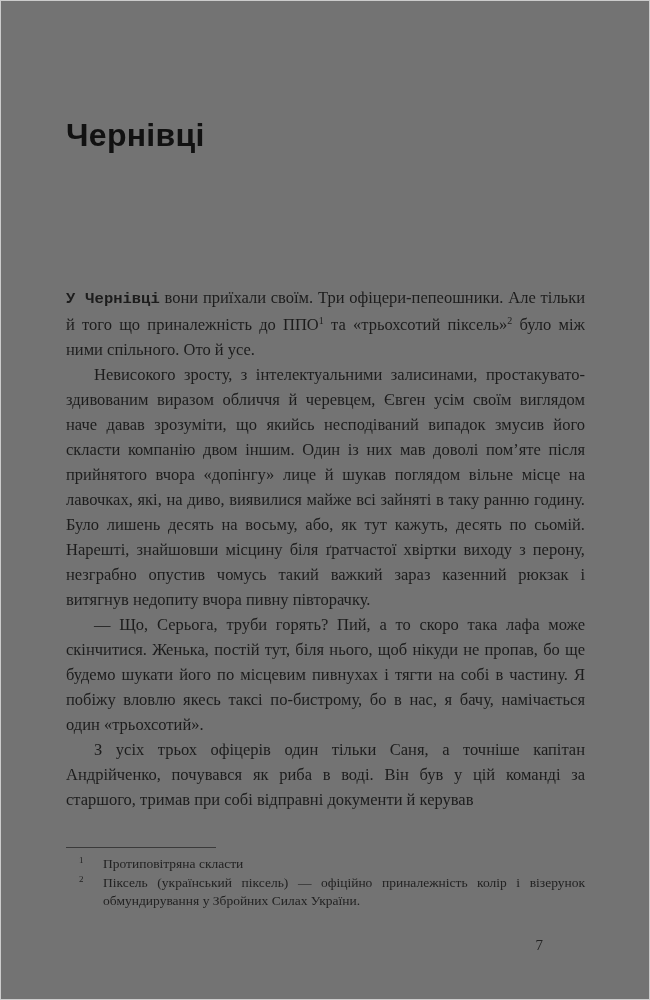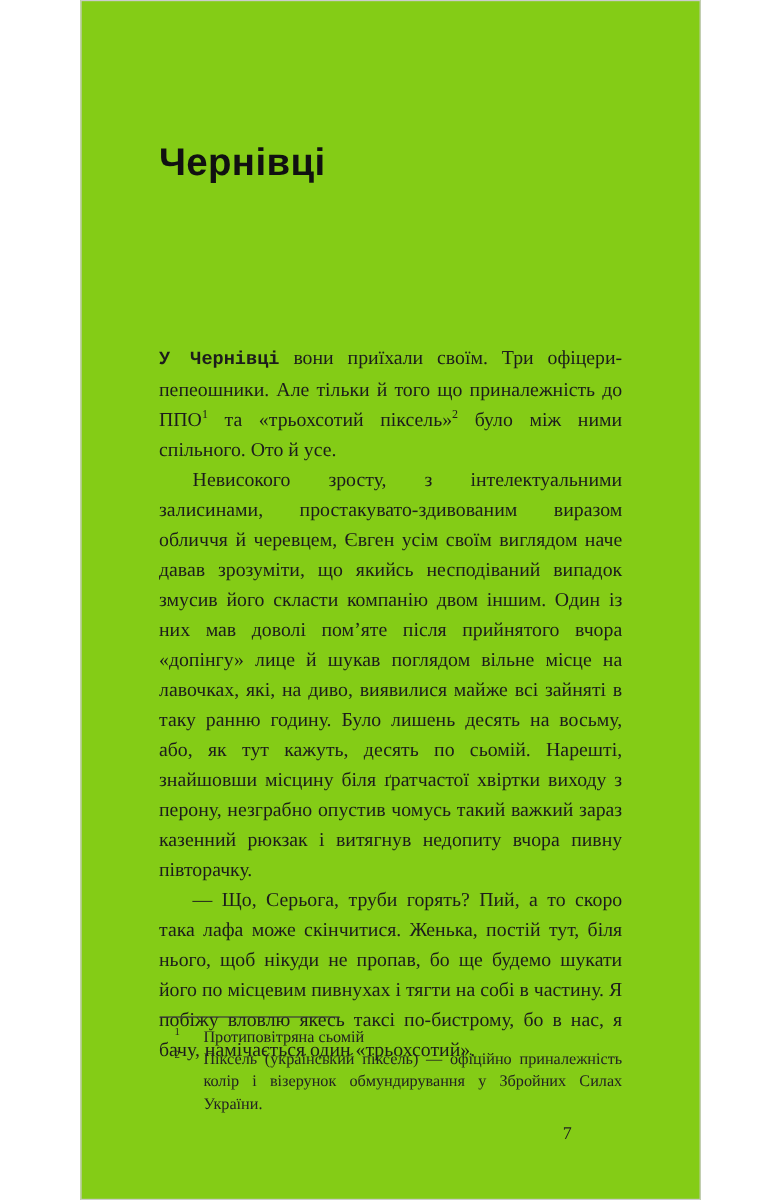--- a/index.html
+++ b/index.html
@@ -2,24 +2,24 @@
 <html lang="uk"><head>
 <meta charset="utf-8">
 <style>
   html, body {
     margin: 0;
     padding: 0;
     background: #ffffff;
   }
   .page {
     position: relative;
-    width: 517px;
+    width: 650px;
     height: 1000px;
     margin: 0 auto;
-    background: #84cc16;
+    background: #737373;
     border: 1px solid #cccccc;
     box-sizing: border-box;
     font-family: "Liberation Serif", serif;
     color: #1c1c1c;
     overflow: hidden;
   }
   .content {
     padding: 0 64px 0 65px;
   }
   .chapter-title {
@@ -96,29 +96,30 @@
 </head>
 <body>
 
 <div class="page">
   <div class="content">
     <h1 class="chapter-title">Чернівці</h1>
     <div class="body-text">
         <p class="para"><span class="lead-bold">У Чернівці</span><span> вони приїхали своїм. Три офіцери-пепеошники. Але тільки й того що приналежність до ППО</span><sup class="fn-ref">1</sup><span> та «трьохсотий піксель»</span><sup class="fn-ref">2</sup><span> було між ними спільного. Ото й усе.</span></p>
         <p class="para indent"><span>Невисокого зросту, з інтелектуальними залисинами, простакувато-здивованим виразом обличчя й черевцем, Євген усім своїм виглядом наче давав зрозуміти, що якийсь несподіваний випадок змусив його скласти компанію двом іншим. Один із них мав доволі пом’яте після прийнятого вчора «допінгу» лице й шукав поглядом вільне місце на лавочках, які, на диво, виявилися майже всі зайняті в таку ранню годину. Було лишень десять на восьму, або, як тут кажуть, десять по сьомій. Нарешті, знайшовши місцину біля ґратчастої хвіртки виходу з перону, незграбно опустив чомусь такий важкий зараз казенний рюкзак і витягнув недопиту вчора пивну півторачку.</span></p>
         <p class="para indent"><span>— Що, Серьога, труби горять? Пий, а то скоро така лафа може скінчитися. Женька, постій тут, біля нього, щоб нікуди не пропав, бо ще будемо шукати його по місцевим пивнухах і тягти на собі в частину. Я побіжу вловлю якесь таксі по-бистрому, бо в нас, я бачу, намічається один «трьохсотий».</span></p>
+        <p class="para indent"><span>З усіх трьох офіцерів один тільки Саня, а точніше капітан Андрійченко, почувався як риба в воді. Він був у цій команді за старшого, тримав при собі відправні документи й керував</span></p>
       </div>
   </div>
 
   <div class="footnotes">
     <div class="fn-rule"></div>
     <div>
         <div class="footnote">
           <span class="fn-marker"><sup>1</sup></span>
-          <span class="fn-text">Протиповітряна сьомій</span>
+          <span class="fn-text">Протиповітряна скласти</span>
         </div>
         <div class="footnote">
           <span class="fn-marker"><sup>2</sup></span>
           <span class="fn-text">Піксель (український піксель) — офіційно приналежність колір і візерунок обмундирування у Збройних Силах України.</span>
         </div>
       </div>
   </div>
 
   <div class="page-number">7</div>
 </div>

